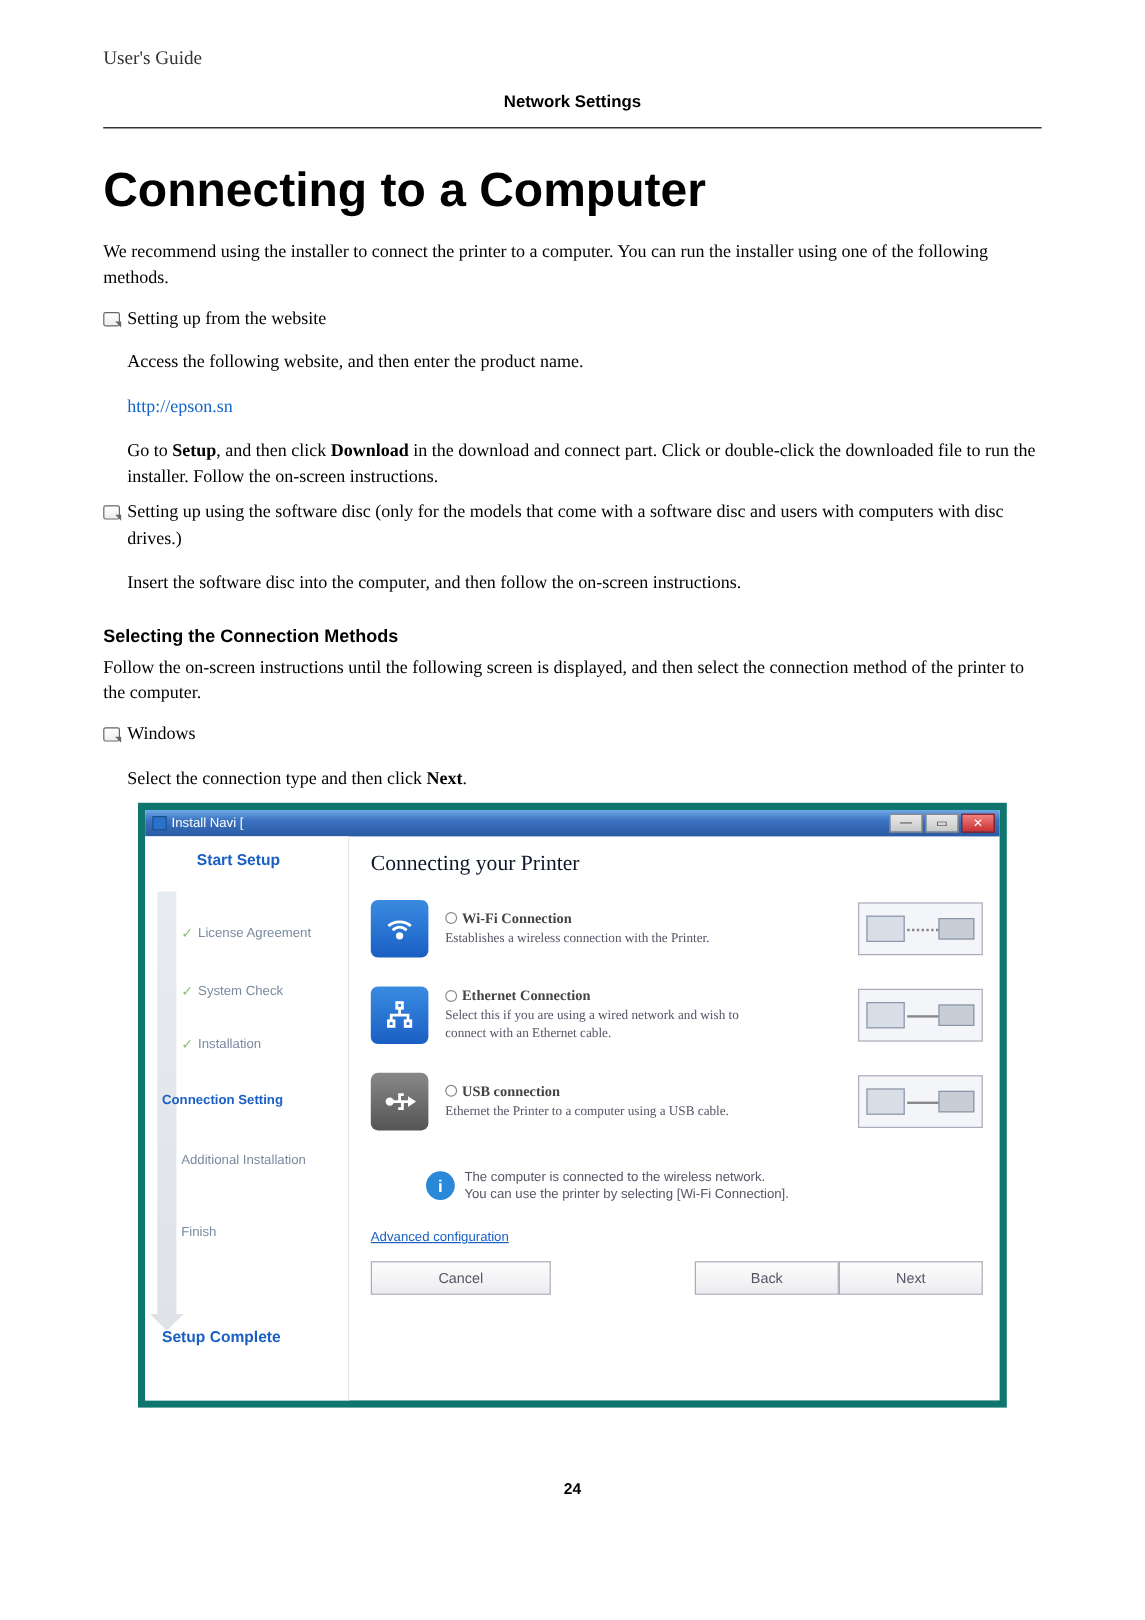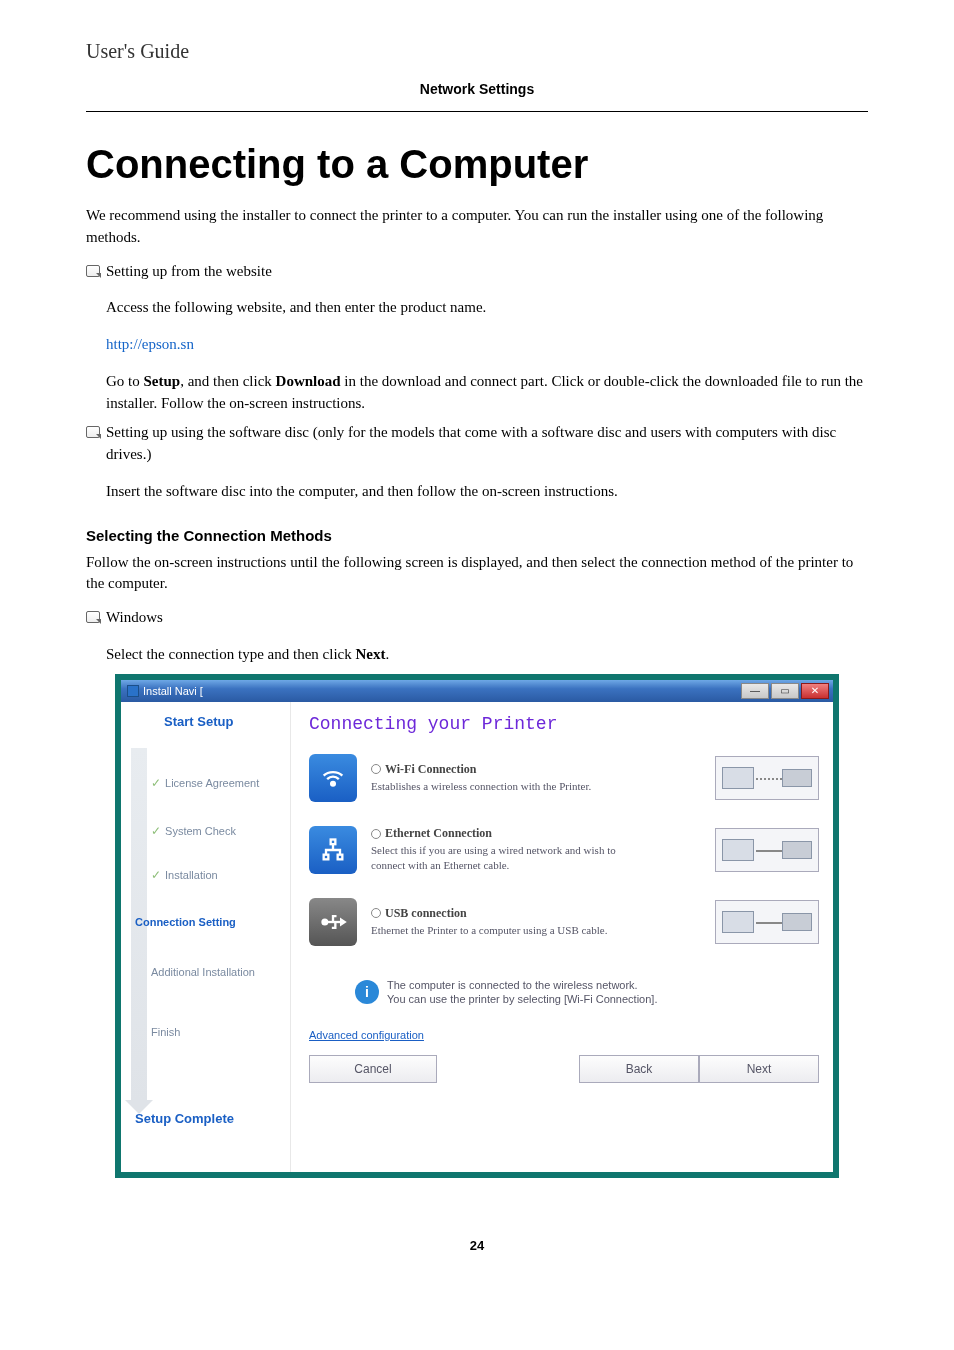--- a/index.html
+++ b/index.html
@@ -7,21 +7,21 @@
     margin: 0;
     background: #fff;
     font-family: Georgia, 'Times New Roman', serif;
     color: #000;
     width: 954px;
   }
   .page {
     padding: 40px 86px 20px 86px;
   }
   .header-top {
-    font-size: 20px;
+    font-size: 16px;
     color: #333;
     margin-bottom: 18px;
   }
   .header-section {
     text-align: center;
     font-family: Arial, Helvetica, sans-serif;
     font-weight: bold;
     font-size: 14px;
     margin-bottom: 14px;
   }
@@ -144,22 +144,22 @@
     display:flex;align-items:center;gap:4px;
   }
   .step-item.active{color:#1a5fc4;font-weight:bold;}
   .tick{color:#8fbf7a;font-size:12px;}
   .main{
     flex:1;
     padding: 8px 14px 8px 18px;
     display:flex;flex-direction:column;
   }
   .main-title{
-    color:#6d28d9;font-size:18px;
-    font-family: Liberation Mono, monospace;
+    color:#0f172a;font-size:18px;
+    font-family: Liberation Serif, serif;
     margin:4px 0 20px 0;
   }
   .opt{
     display:flex;align-items:center;gap:14px;
     margin-bottom:24px;
     font-family:Liberation Serif, serif;
   }
   .opt-icon{
     width:48px;height:48px;flex:none;border-radius:6px;
     display:flex;align-items:center;justify-content:center;
@@ -173,21 +173,21 @@
   .opt-desc{color:#556;font-size:11px;line-height:1.35;margin-top:2px;max-width:280px;}
   .thumb{width:104px;height:44px;flex:none;border:1px solid #aab;background:#f4f5f8;position:relative;}
   .thumb .pc{position:absolute;left:6px;top:10px;width:32px;height:22px;background:#d8dde6;border:1px solid #8a96a8;}
   .thumb .line{position:absolute;left:40px;top:21px;width:30px;border-top:2px dotted #888;}
   .thumb .prn{position:absolute;right:6px;top:12px;width:30px;height:18px;background:#c8cdd6;border:1px solid #8a96a8;}
   .info-row{display:flex;align-items:center;gap:8px;margin:8px 0 0 46px;color:#556;font-size:11px;line-height:1.35;}
   .info-icon{width:24px;height:24px;border-radius:50%;background:#2a88d8;color:#fff;display:flex;align-items:center;justify-content:center;font-weight:bold;font-size:14px;flex:none;}
   .adv-link{color:#1a5fc4;text-decoration:underline;font-size:11px;margin-top:22px;margin-bottom:8px;}
   .btn-row{display:flex;gap:0;margin-top:6px;}
   .btn{height:28px;border:1px solid #aab;background:linear-gradient(#fdfdfd,#ececf0);display:flex;align-items:center;justify-content:center;font-size:12px;color:#556;}
-  .btn-cancel{width:128px;}
+  .btn-cancel{width:150px;}
   .btn-spacer{flex:1;}
   .btn-back{width:120px;}
   .btn-next{width:120px;}
   .footer-page{
     text-align:center;
     font-family: Arial, sans-serif;
     font-weight:bold;
     font-size:13px;
     margin-top:60px;
   }

